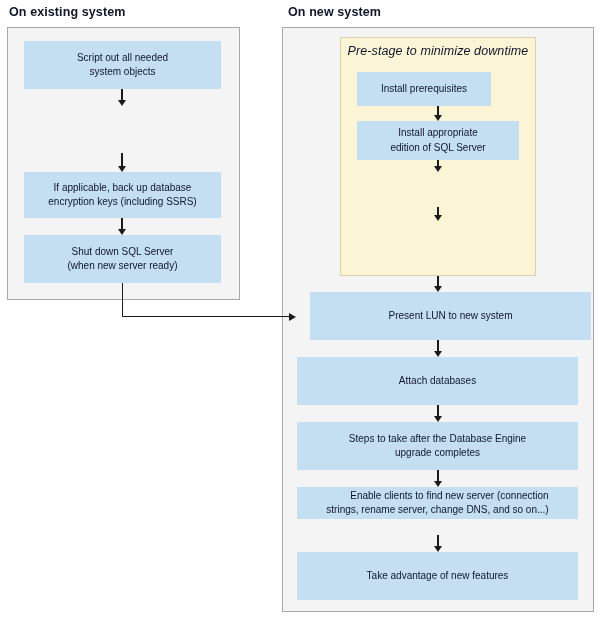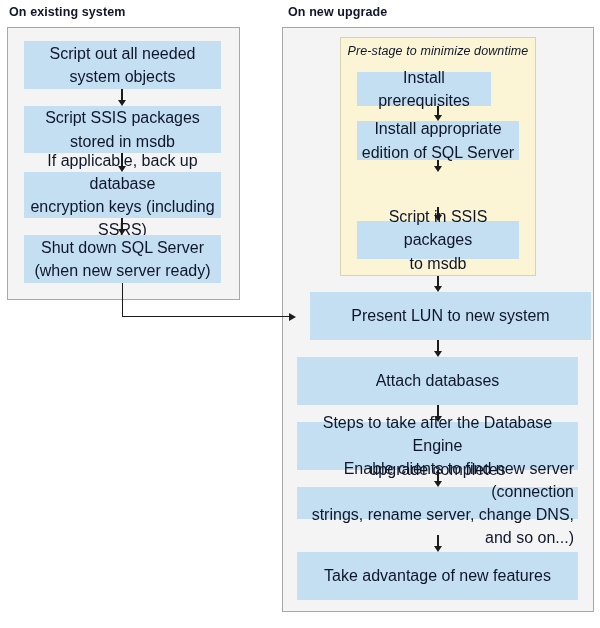--- a/index.html
+++ b/index.html
@@ -20,21 +20,21 @@
     position: absolute; background: #fbf5d6; border: 1px solid #d8d2ae;
     box-sizing: border-box;
   }
   .prestage-title {
     position: absolute; text-align: center; font-size: 12.5px;
     font-weight: normal; font-style: italic; letter-spacing: 0.1px;
   }
   .box {
     position: absolute; background: #c4def2; box-sizing: border-box;
     display: flex; align-items: center; justify-content: center;
-    text-align: center; font-size: 16px; line-height: 1.45;
+    text-align: center; font-size: 10px; line-height: 1.45;
     white-space: pre-line; padding: 2px 4px;
   }
   .arr { position: absolute; width: 0; }
   .arr::before {
     content: ""; position: absolute; left: -0.75px; top: 0; width: 1.5px;
     height: calc(100% - 5px); background: #1b1b1b;
   }
   .arr::after {
     content: ""; position: absolute; left: -4px; bottom: 0; width: 0; height: 0;
     border-left: 4px solid transparent; border-right: 4px solid transparent;
@@ -46,48 +46,44 @@
     border-top: 4px solid transparent; border-bottom: 4px solid transparent;
     border-left: 7px solid #1b1b1b;
   }
 </style>
 </head>
 <body>
 
 <div class="canvas">
 
   <div class="col-title" style="left:9px; top:5px;">On existing system</div>
-  <div class="col-title" style="left:288px; top:5px;">On new upgrade</div>
+  <div class="col-title" style="left:288px; top:5px;">On new system</div>
 
   <div class="panel" style="left:7px; top:27px; width:233px; height:273px;"></div>
   <div class="panel" style="left:282px; top:27px; width:312px; height:585px;"></div>
 
   <div class="prestage" style="left:340px; top:37px; width:196px; height:239px;"></div>
   <div class="prestage-title" style="left:340px; top:44px; width:196px;">Pre-stage to minimize downtime</div>
 
   <div class="box" style="left:24px; top:41px;  width:197px; height:48px;">Script out all needed
 system objects</div>
   <div class="arr" style="left:122px; top:89px;  height:17px;"></div>
-  <div class="box" style="left:24px; top:106px; width:197px; height:47px;">Script SSIS packages
-stored in msdb</div>
   <div class="arr" style="left:122px; top:153px; height:19px;"></div>
   <div class="box" style="left:24px; top:172px; width:197px; height:46px;">If applicable, back up database
 encryption keys (including SSRS)</div>
   <div class="arr" style="left:122px; top:218px; height:17px;"></div>
   <div class="box" style="left:24px; top:235px; width:197px; height:48px;">Shut down SQL Server
 (when new server ready)</div>
 
   <div class="box" style="left:357px; top:72px;  width:134px; height:34px;">Install prerequisites</div>
   <div class="arr" style="left:438px; top:106px; height:15px;"></div>
   <div class="box" style="left:357px; top:121px; width:162px; height:39px;">Install appropriate
 edition of SQL Server</div>
   <div class="arr" style="left:438px; top:160px; height:12px;"></div>
   <div class="arr" style="left:438px; top:207px; height:14px;"></div>
-  <div class="box" style="left:357px; top:221px; width:162px; height:38px;">Script in SSIS packages
-to msdb</div>
 
   <div class="arr" style="left:438px; top:276px; height:16px;"></div>
 
   <div class="box" style="left:310px; top:292px; width:281px; height:48px;">Present LUN to new system</div>
   <div class="arr" style="left:438px; top:340px; height:17px;"></div>
   <div class="box" style="left:297px; top:357px; width:281px; height:48px;">Attach databases</div>
   <div class="arr" style="left:438px; top:405px; height:17px;"></div>
   <div class="box" style="left:297px; top:422px; width:281px; height:48px;">Steps to take after the Database Engine
 upgrade completes</div>
   <div class="arr" style="left:438px; top:470px; height:17px;"></div>

